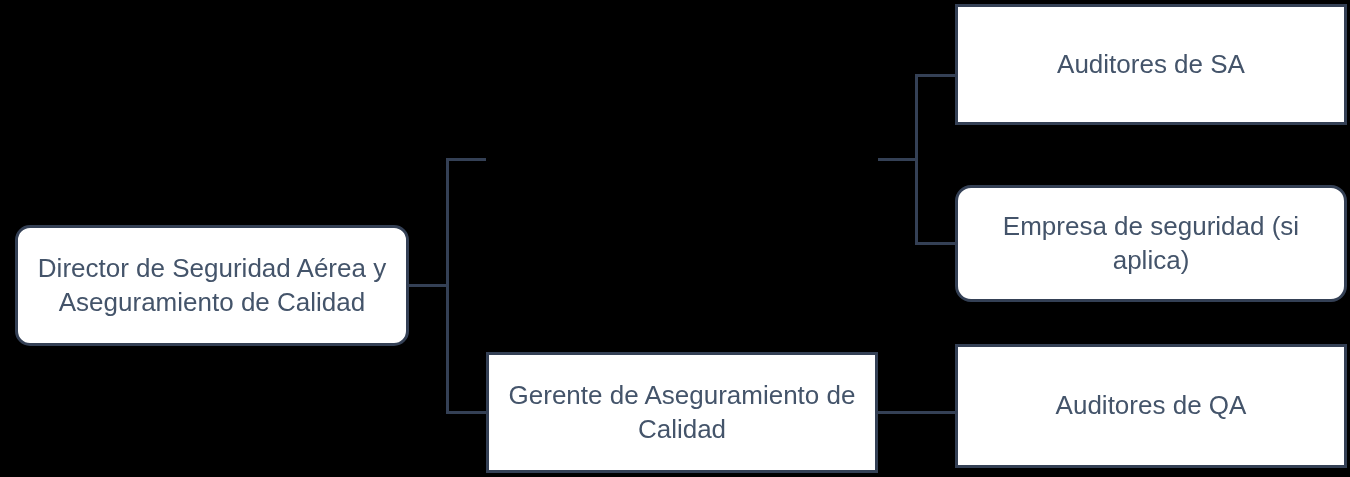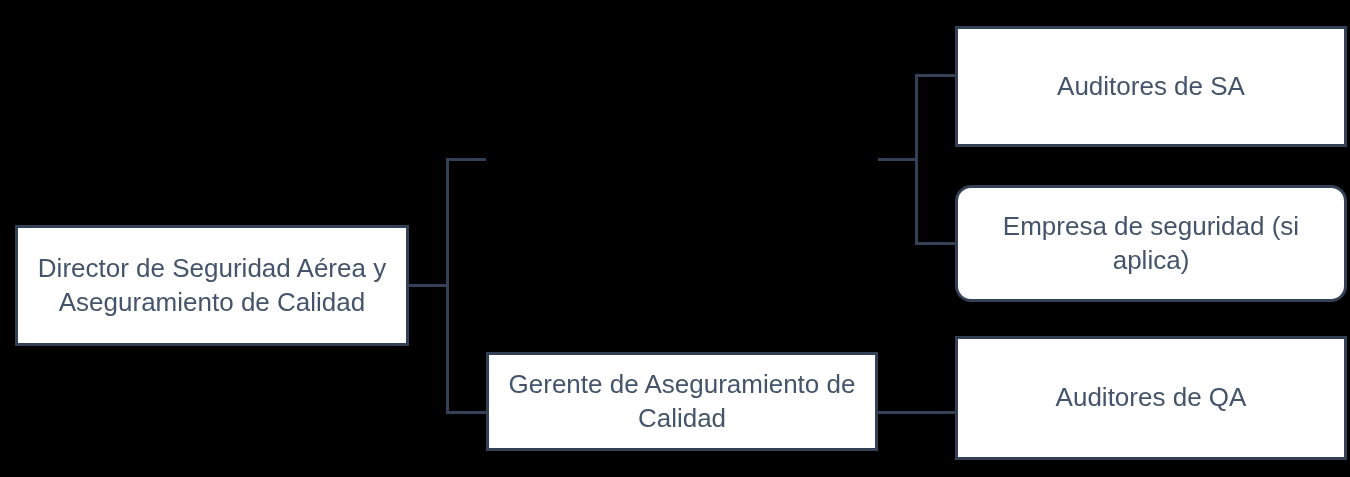--- a/index.html
+++ b/index.html
@@ -20,26 +20,26 @@
     align-items:center;
     justify-content:center;
     text-align:center;
     font-size:26px;
     line-height:1.28;
     padding:0 4px;
   }
   .seg{position:absolute;background:#344055;}
 
   
-  .n-director     {left:15px;  top:225px; width:394px; height:121px;}
+  .n-director     {left:15px;  top:225px; width:394px; height:121px;border-radius:15px;}
   .n-gerente-sa   {left:486px; top:100px; width:392px; height:118px;}
-  .n-gerente-qa   {left:486px; top:352px; width:392px; height:99px;}
-  .n-auditores-sa {left:955px; top:26px;  width:392px; height:121px;}
+  .n-gerente-qa   {left:486px; top:352px; width:392px; height:121px;}
+  .n-auditores-sa {left:955px; top:4px;  width:392px; height:121px;}
   .n-empresa      {left:955px; top:185px; width:392px; height:117px;border-radius:16px;}
-  .n-auditores-qa {left:955px; top:336px; width:392px; height:124px;}
+  .n-auditores-qa {left:955px; top:344px; width:392px; height:124px;}
 
   
   .s1{left:409px; top:284px; width:40px; height:3px;}   
   .s2{left:446px; top:158px; width:3px;  height:256px;} 
   .s3{left:449px; top:158px; width:37px; height:3px;}   
   .s4{left:449px; top:411px; width:37px; height:3px;}   
   .s5{left:878px; top:158px; width:40px; height:3px;}   
   .s6{left:915px; top:74px;  width:3px;  height:171px;} 
   .s7{left:918px; top:74px;  width:37px; height:3px;}   
   .s8{left:918px; top:242px; width:37px; height:3px;}   

